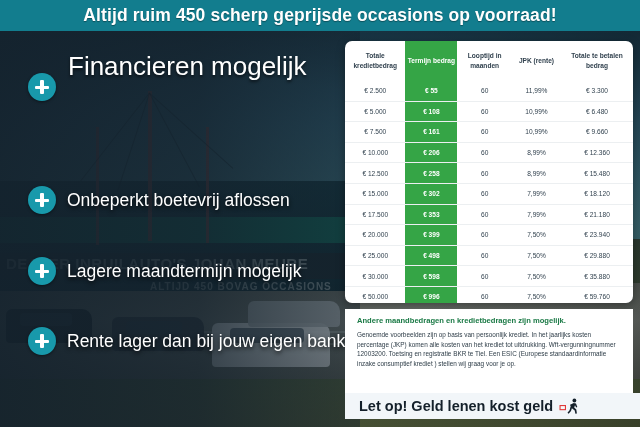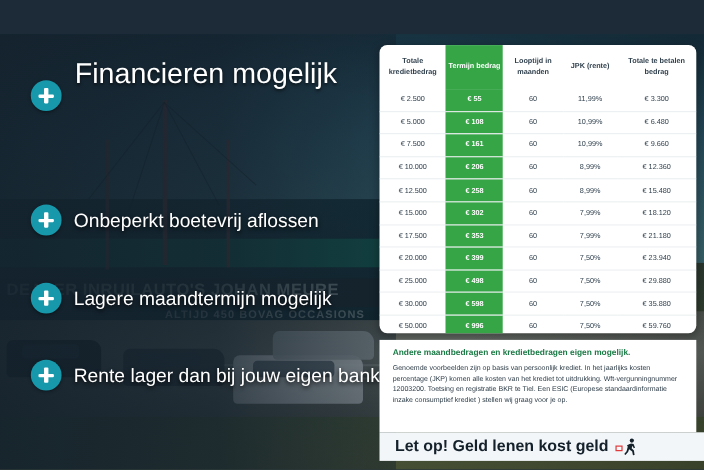--- a/index.html
+++ b/index.html
@@ -130,20 +130,23 @@
     <div class="car" style="left:112px;top:286px;width:92px;height:34px;background:#2c3238;"></div>
     <div class="carwin" style="left:126px;top:290px;width:56px;height:13px;"></div>
     <div class="car" style="left:212px;top:292px;width:118px;height:44px;background:#cfd4d6;"></div>
     <div class="carwin" style="left:230px;top:297px;width:74px;height:15px;background:#46545e;"></div>
     <div class="car" style="left:248px;top:270px;width:92px;height:26px;background:#9aa1a4;"></div>
 
     <div class="vignette"></div>
     <div class="leftscrim"></div>
   </div>
 
+  <div class="banner">
+    <span class="banner-text">Altijd ruim 450 scherp geprijsde occasions op voorraad!</span>
+  </div>
 
   <div class="left">
 
     <div class="plus plus-hero"></div>
     <div class="headline">Financieren mogelijk</div>
 
     <div class="bullet b1">
       <span class="plus"></span>
       <span class="bullet-label">Onbeperkt boetevrij aflossen</span>
     </div>
@@ -251,21 +254,21 @@
             <td class="amt colhl">€ 996</td>
             <td class="amt">60</td>
             <td class="amt">7,50%</td>
             <td class="amt">€ 59.760</td>
           </tr>
         </tbody>
     </table>
   </div>
 
   <div class="disc">
-    <div class="disc-title">Andere maandbedragen en kredietbedragen eigen mogelijk.</div>
+    <div class="disc-title">Andere maandbedragen en kredietbedragen zijn mogelijk.</div>
     <div class="disc-body">Genoemde voorbeelden zijn op basis van persoonlijk krediet. In het jaarlijks kosten percentage (JKP) komen alle kosten van het krediet tot uitdrukking. Wft-vergunningnummer 12003200. Toetsing en registratie BKR te Tiel. Een ESIC (Europese standaardinformatie inzake consumptief krediet ) stellen wij graag voor je op.</div>
   </div>
 
   <div class="warn">
     <span class="warn-text">Let op! Geld lenen kost geld</span>
     <span class="warn-icon">
       <svg viewBox="0 0 22 17" width="22" height="17">
         <rect x="0.5" y="7" width="6.5" height="5.2" fill="#e03a3a"></rect>
         <rect x="1.6" y="8.1" width="4.3" height="3" fill="#f7f9fa"></rect>
         <g fill="#14202a">

